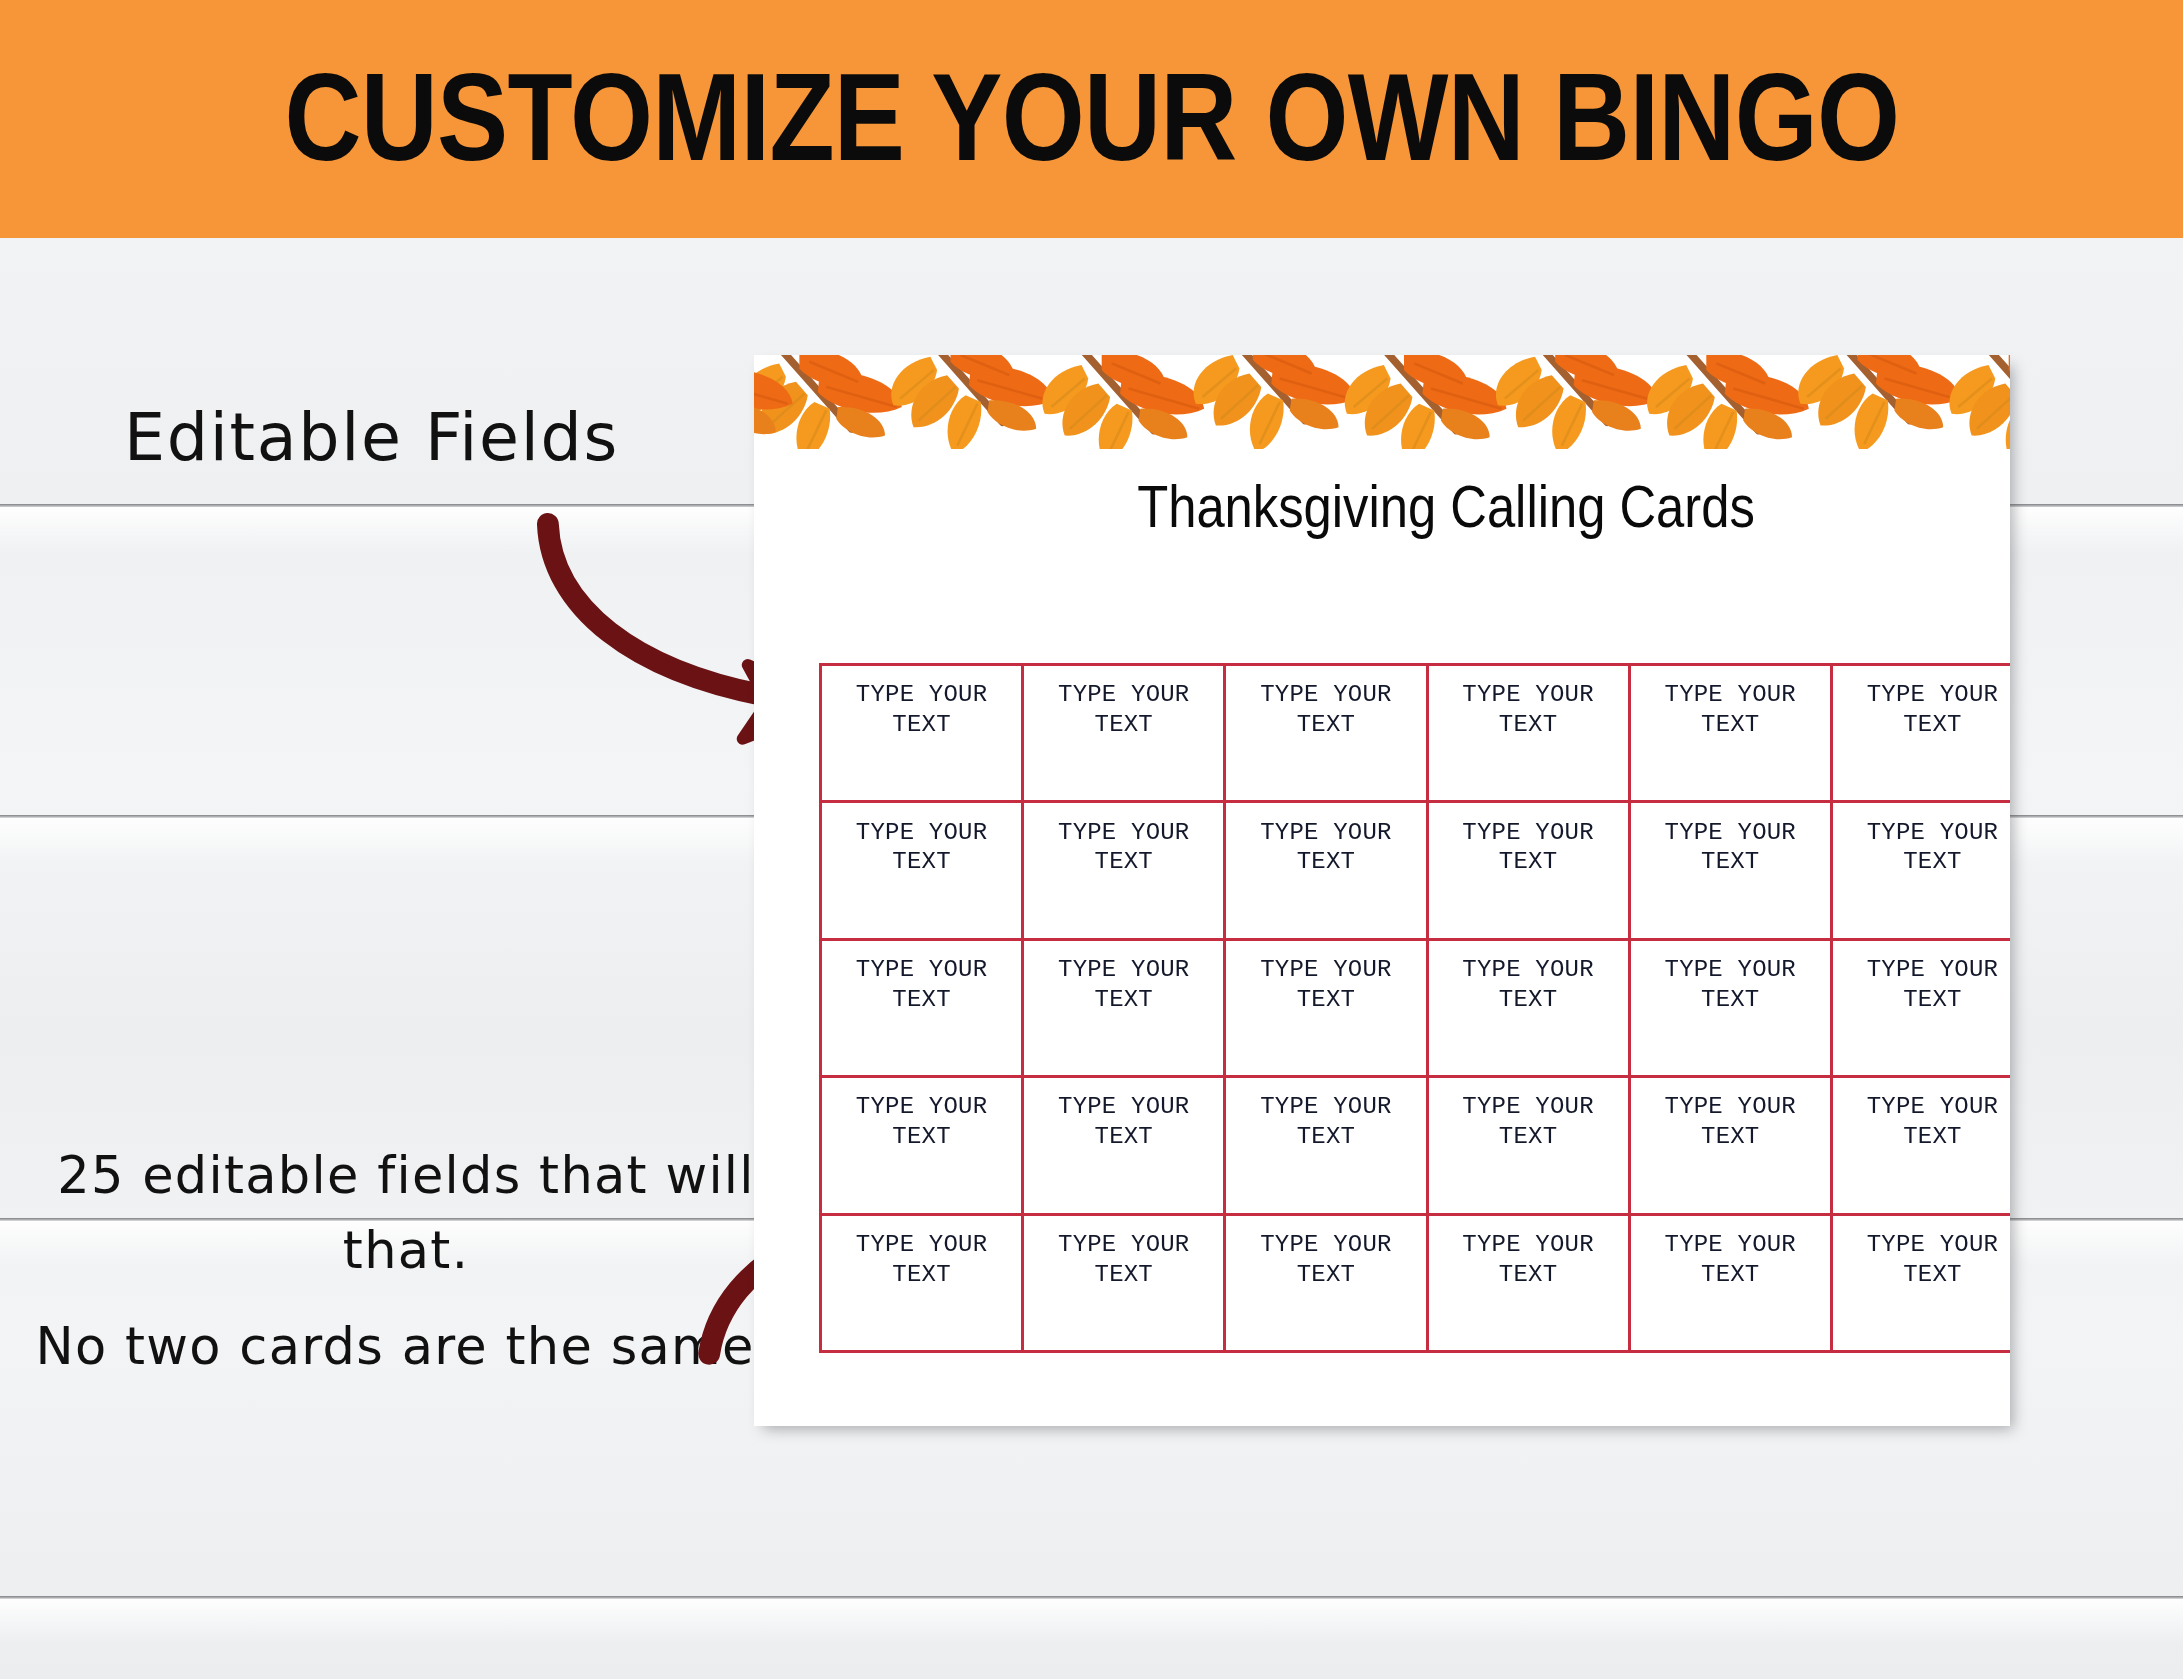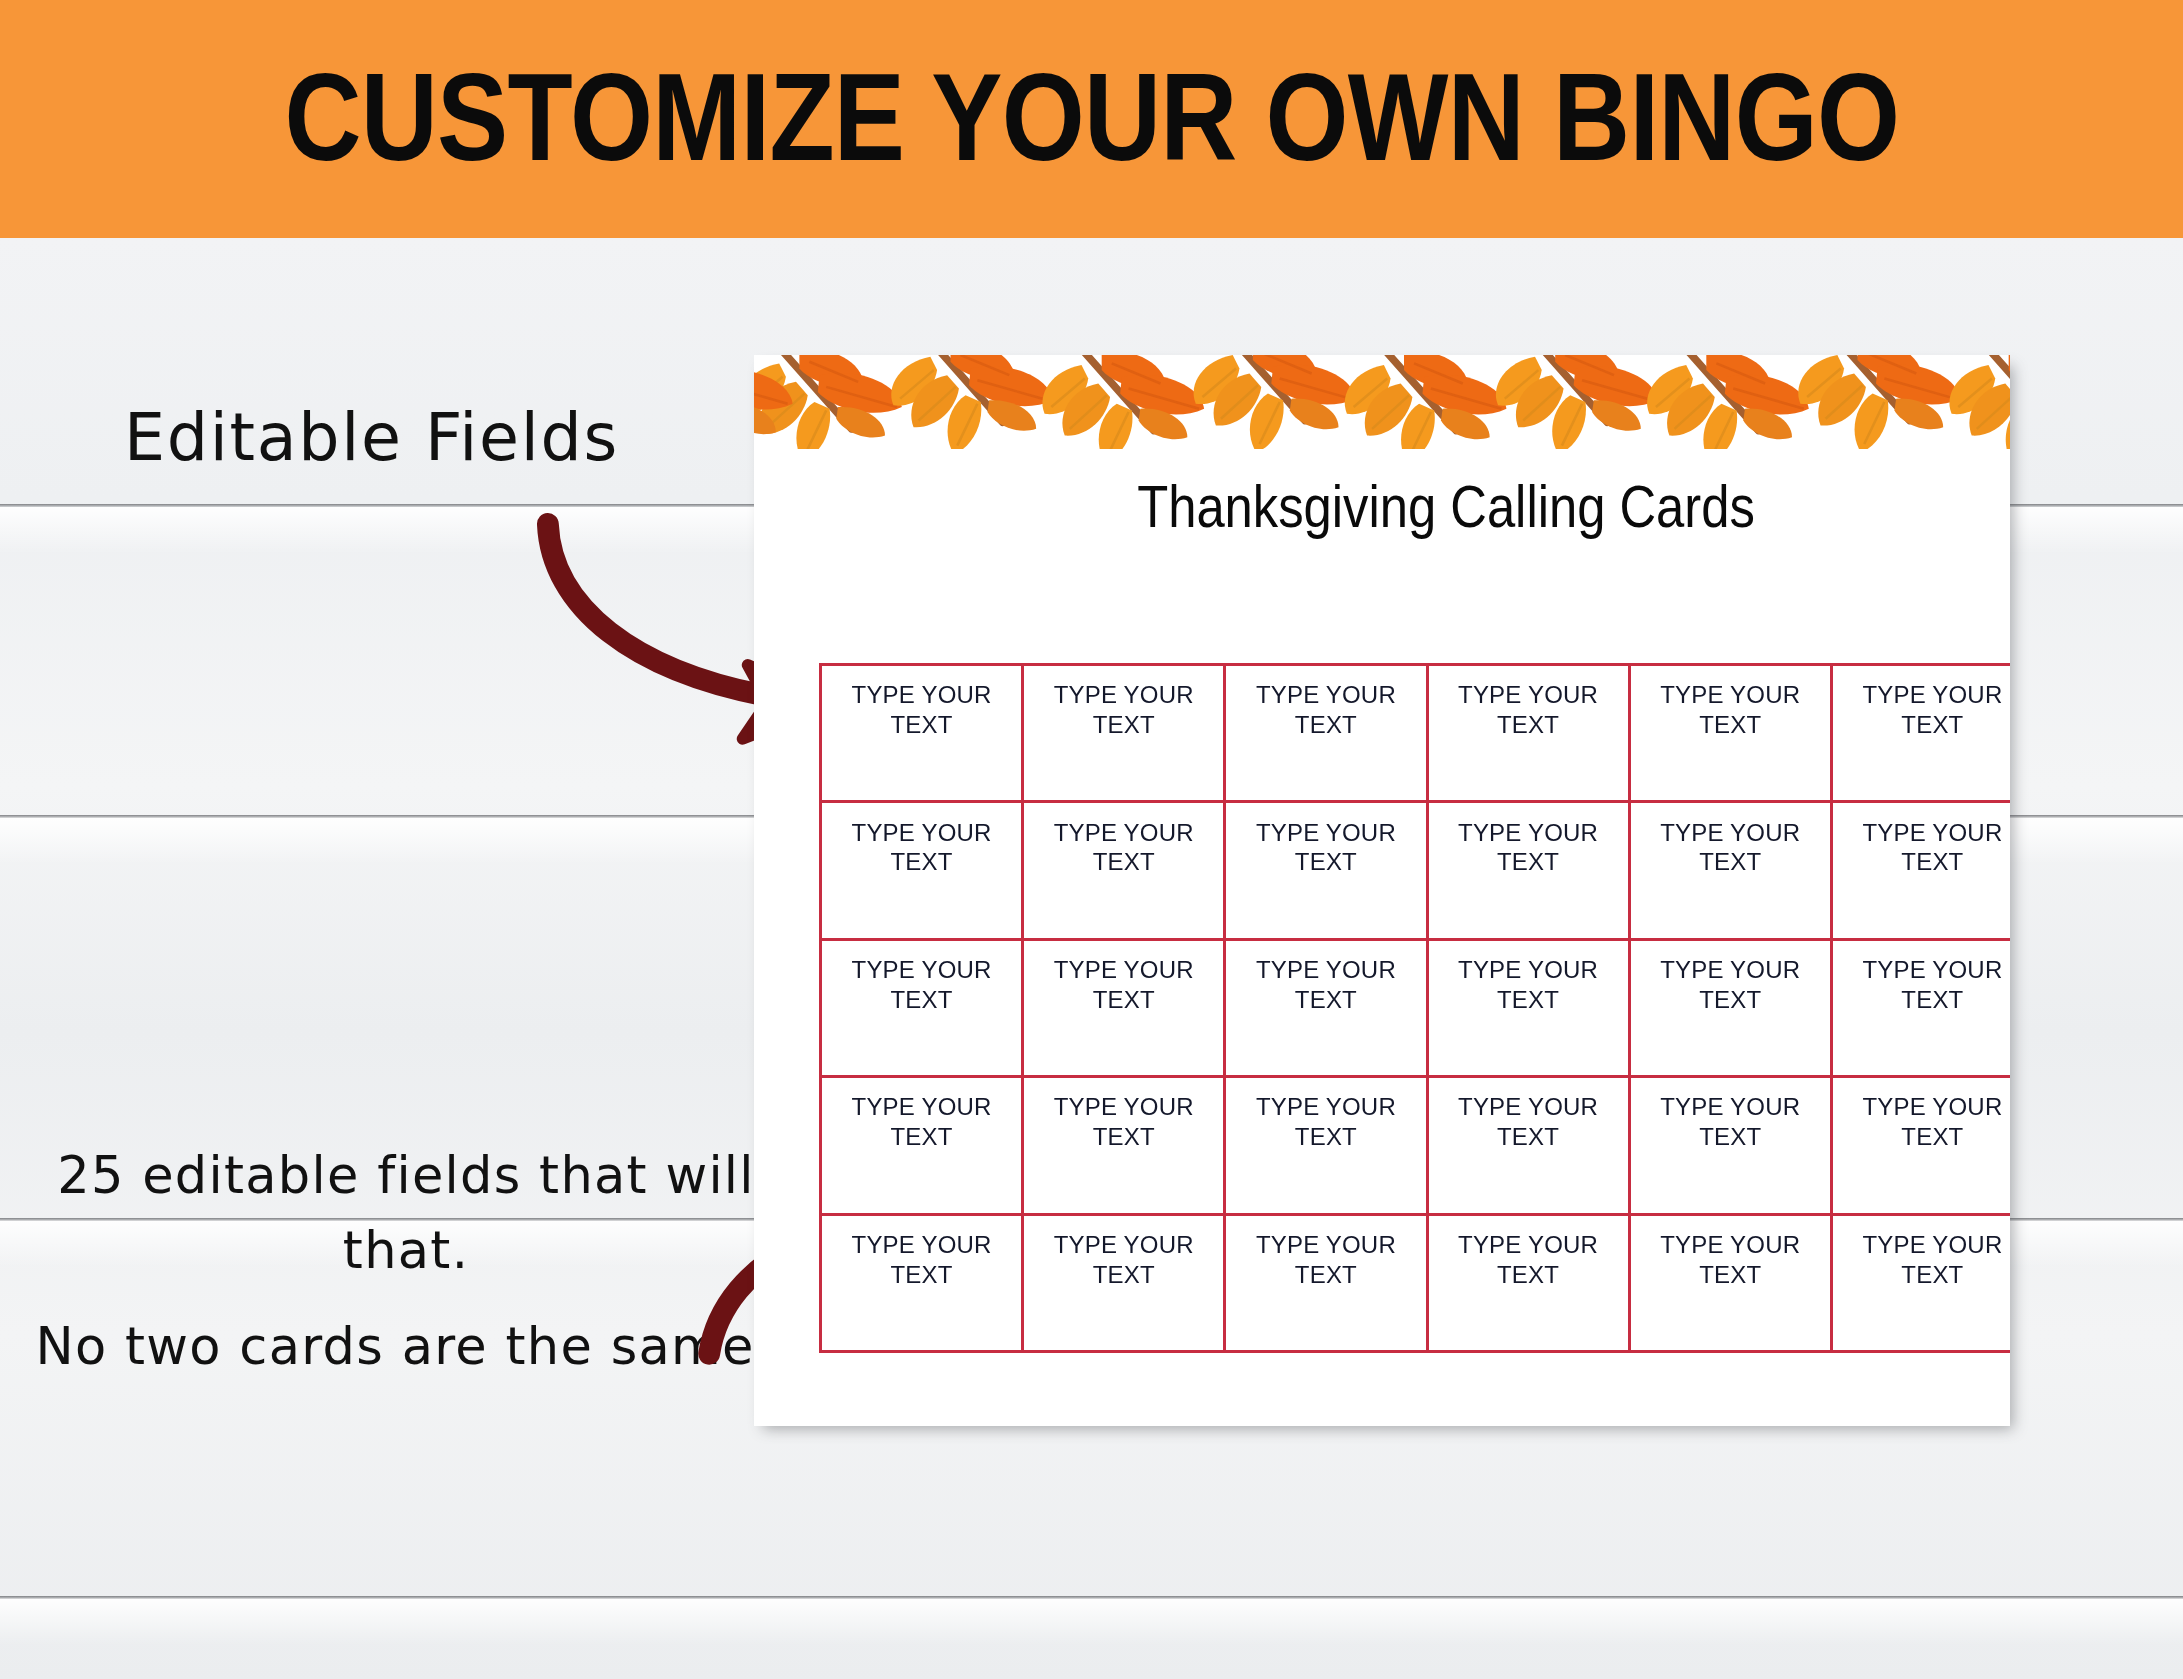--- a/index.html
+++ b/index.html
@@ -112,21 +112,21 @@
     border-top:3.4px solid #C72D41;
     border-left:3.4px solid #C72D41;
   }
   .cell {
     border-right:3.4px solid #C72D41;
     border-bottom:3.4px solid #C72D41;
     display:flex; align-items:flex-start; justify-content:center;
     padding-top:14.3px;
   }
   .cell-text {
-    font-family:Liberation Sans, sans-serif;
+    font-family:Liberation Mono, monospace;
     font-size:24px;
     line-height:1.24;
     color:#14182b;
     text-align:center;
     letter-spacing:0.2px;
     white-space:pre-line;
   }
 </style>
 </head>
 <body>

